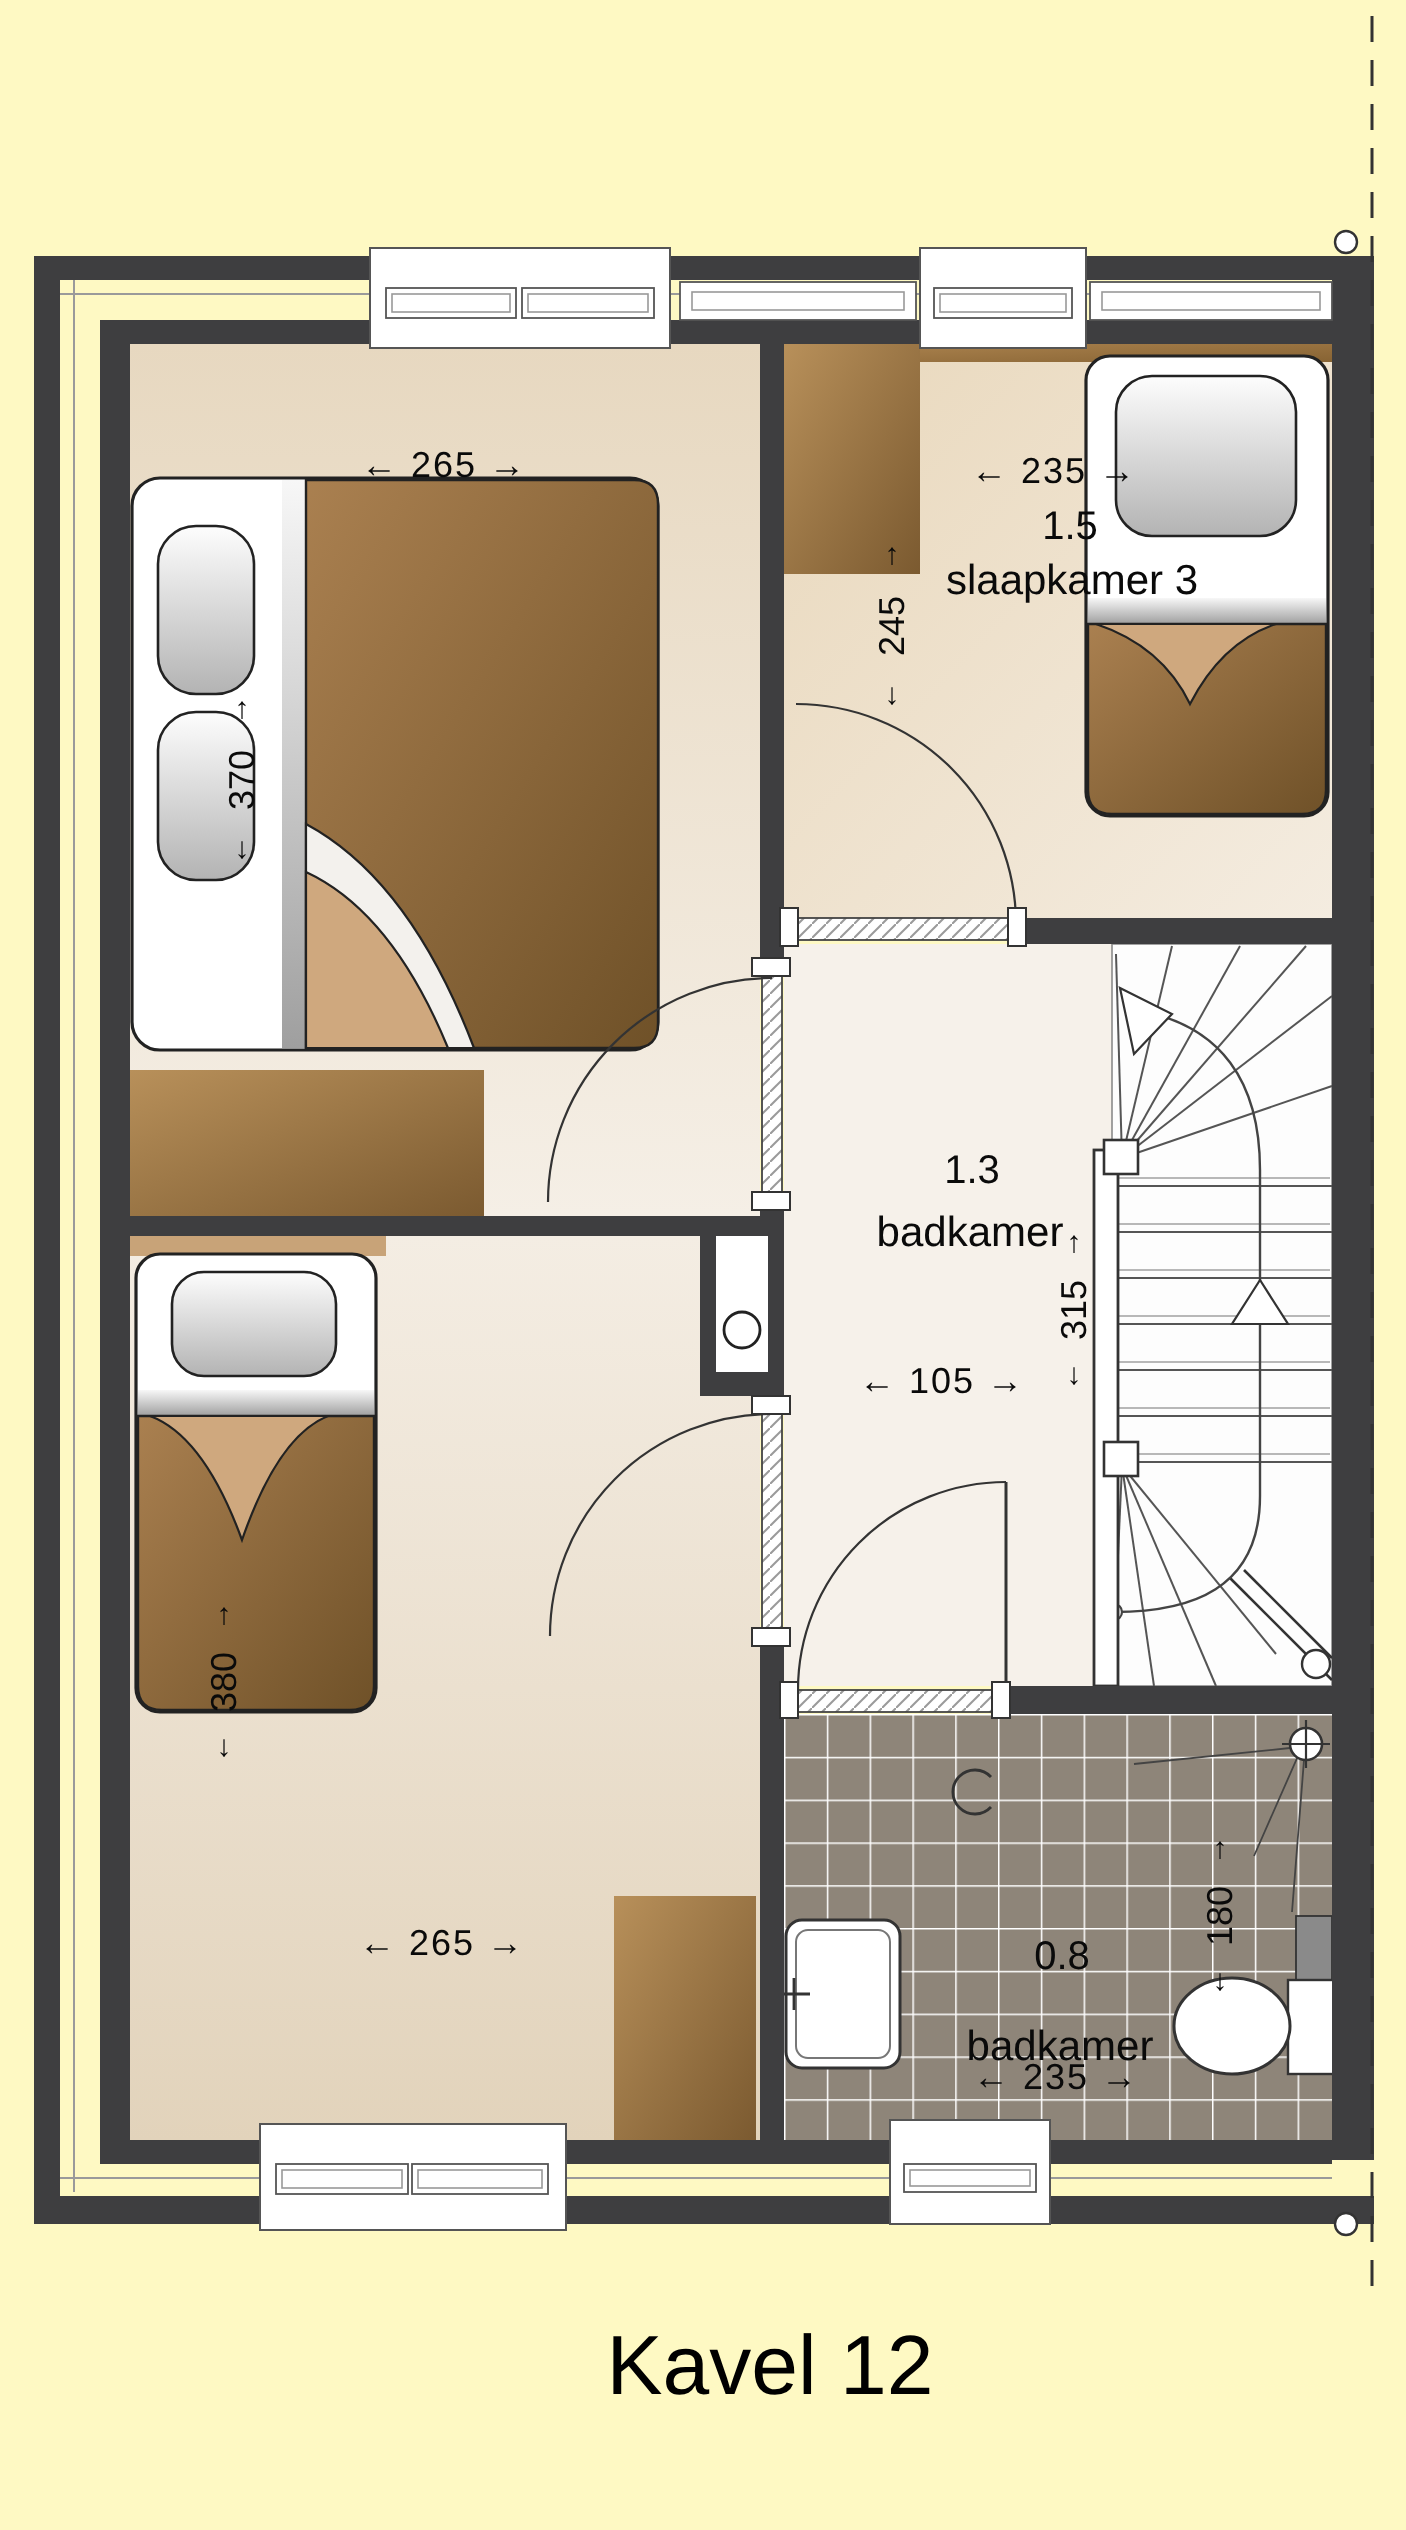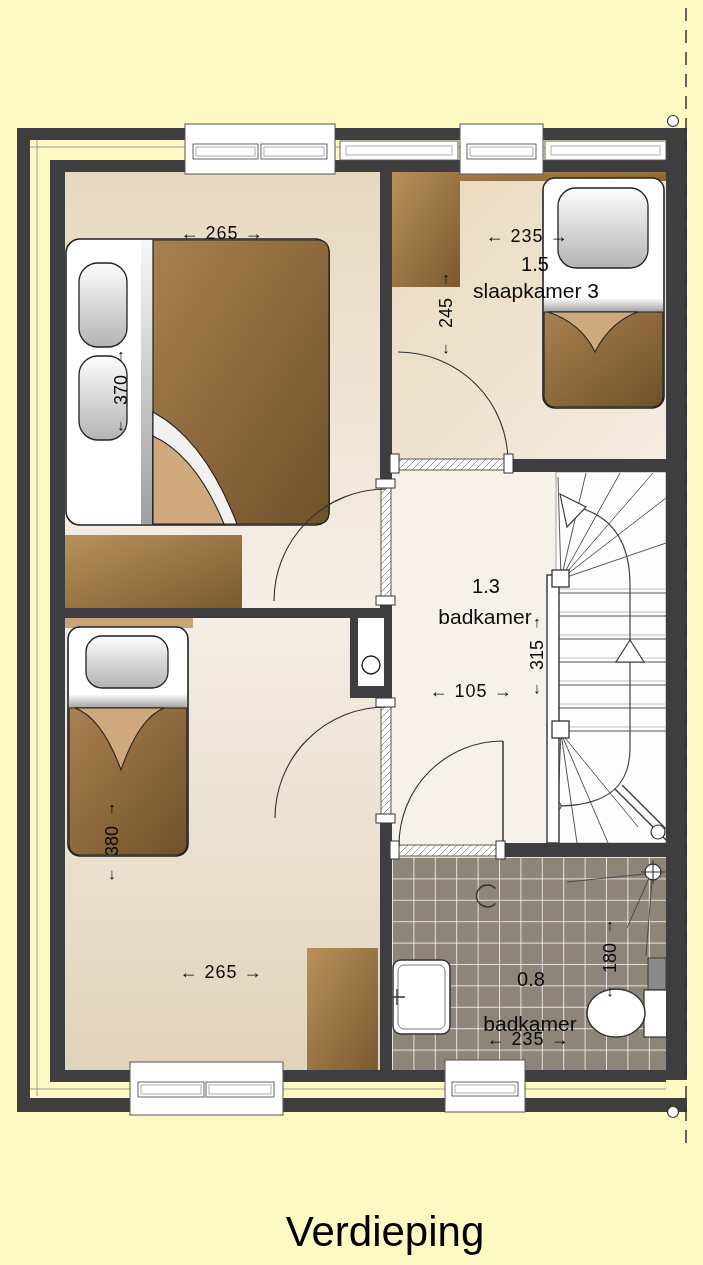--- a/index.html
+++ b/index.html
@@ -301,14 +301,14 @@
   <div class="vdim" style="left:610px;top:958px;height:80px">
     <span class="vd-arrow">↑</span>
     <span class="vd-num">180</span>
     <span class="vd-arrow">↓</span>
   </div>
 
   <div class="lbl room-code" style="left:531px;top:979px">0.8</div>
   <div class="lbl room-name" style="left:530px;top:1024px">badkamer</div>
   <div class="lbl dim" style="left:528px;top:1039px">← 235 →</div>
 
-  <div class="title-line" style="top:1232px">Verdieping</div>
+  <div class="title-line" style="top:1183px">Kavel 12</div>
 </div>
 
 </body></html>

